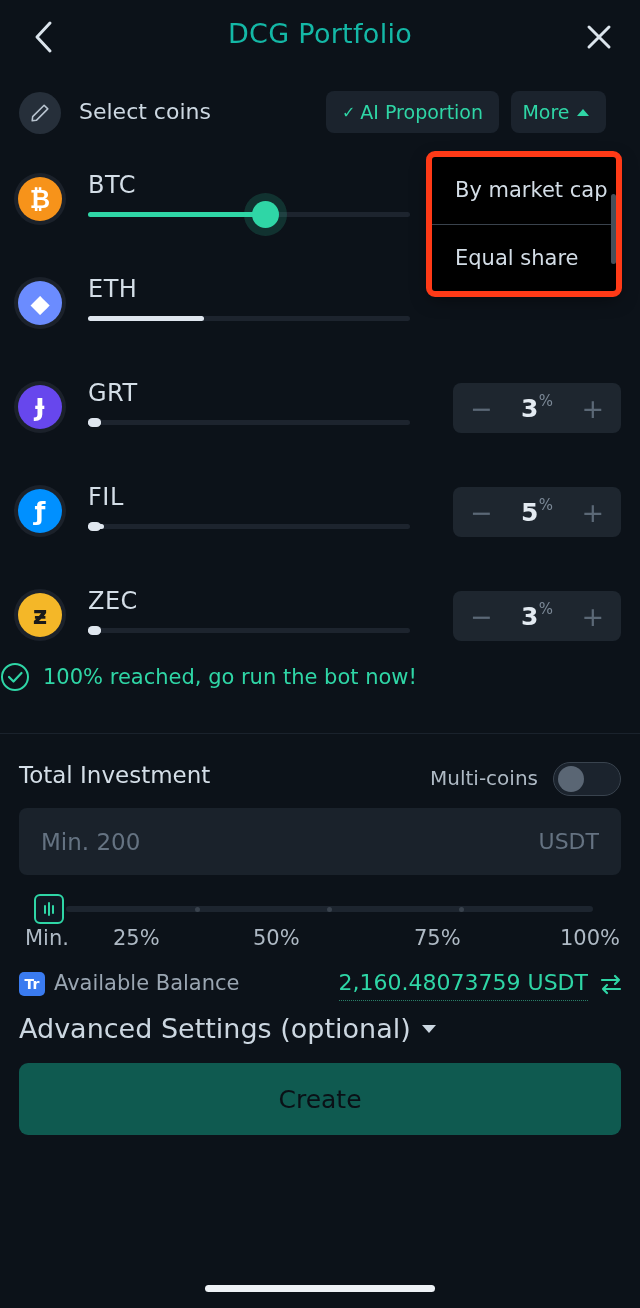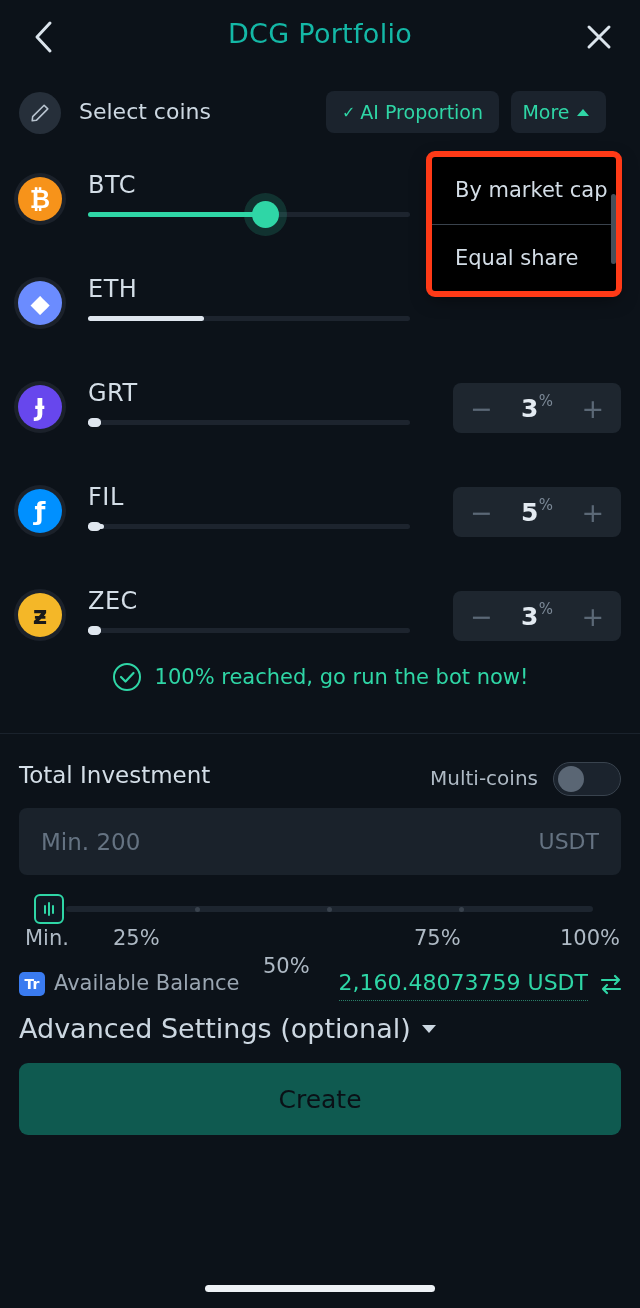--- a/index.html
+++ b/index.html
@@ -61,21 +61,21 @@
   .dd-item { height:68px; display:flex; align-items:center; padding-left:25px;
              font-size:21px; color:#d3dde6; cursor:pointer; }
   .dd-divider { position:absolute; left:0; top:68px; width:188px; height:1px; background:#3a434d; }
   .dd-scroll { position:absolute; right:2px; top:38px; width:5px; height:70px;
                background:#454f59; border-radius:3px; cursor:pointer; }
   .red-box { position:absolute; left:426px; top:151px; width:196px; height:146px;
              border:6px solid #ff3a17; border-radius:9px; z-index:31; pointer-events:none; }
 
   
   .success { position:absolute; left:0; top:662px; width:640px; display:flex;
-             align-items:center; justify-content:center; gap:13px; }
+             align-items:center; justify-content:flex-start; gap:13px; }
   .success-text { font-size:21px; color:#2fd6a6; }
 
   
   .sec-divider { position:absolute; left:0; top:733px; width:640px; height:1px; background:#1a222c; }
 
   
   .inv-title { position:absolute; left:19px; top:762px; font-size:23px; color:#d4dee7; }
   .multi-label { position:absolute; right:102px; top:766px; font-size:20px; color:#aeb9c4; }
   .toggle { position:absolute; right:19px; top:762px; width:68px; height:34px; border-radius:18px;
             background:#1b232d; border:1px solid #39434e; cursor:pointer; }
@@ -254,21 +254,21 @@
   <div class="pct-dot" style="left:74.5%"></div>
 </div>
 <div class="pct-handle">
   <div class="pct-bar" style="height:9px"></div>
   <div class="pct-bar" style="height:14px"></div>
   <div class="pct-bar" style="height:9px"></div>
 </div>
 <div class="pct-labels" id="pct-labels">
     <div class="pct-lab" style="left: 25px;">Min.</div>
     <div class="pct-lab" style="left: 113px;">25%</div>
-    <div class="pct-lab" style="left: 263px; margin-top: 28px;">50%</div>
+    <div class="pct-lab" style="left: 253px;">50%</div>
     <div class="pct-lab" style="left: 414px;">75%</div>
     <div class="pct-lab" style="left: 560px;">100%</div>
   </div>
 
 <div class="bal-badge">Tr</div>
 <div class="bal-label">Available Balance</div>
 <div class="bal-val">2,160.48073759 USDT</div>
 <div class="swap-icon">
   <svg width="28" height="28" viewBox="0 0 28 28">
     <path d="M5 10 H22 M18 6 L22 10 L18 14" stroke="#2fd6a6" stroke-width="2.2" fill="none" stroke-linecap="round" stroke-linejoin="round"></path>

